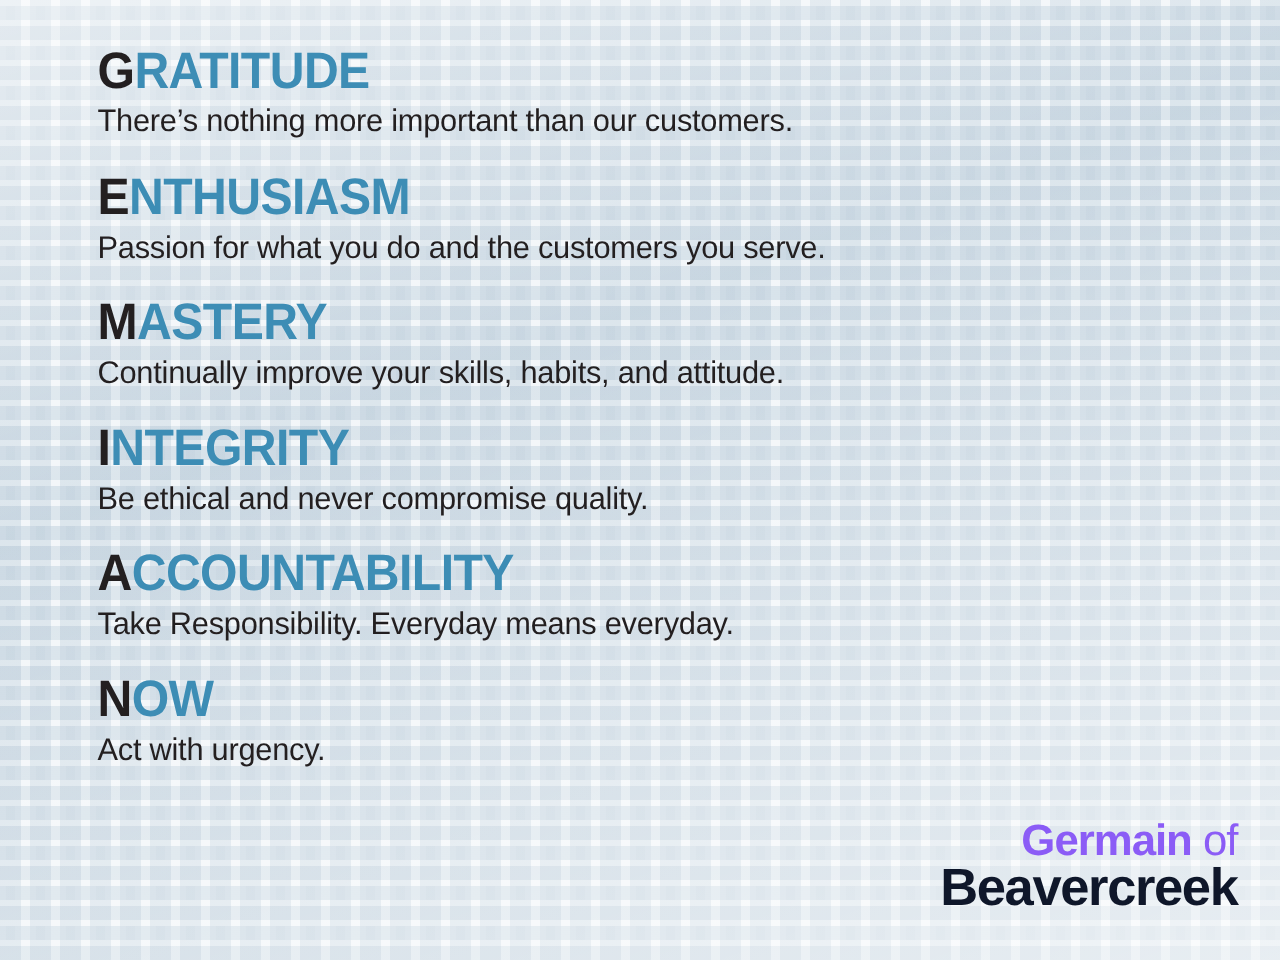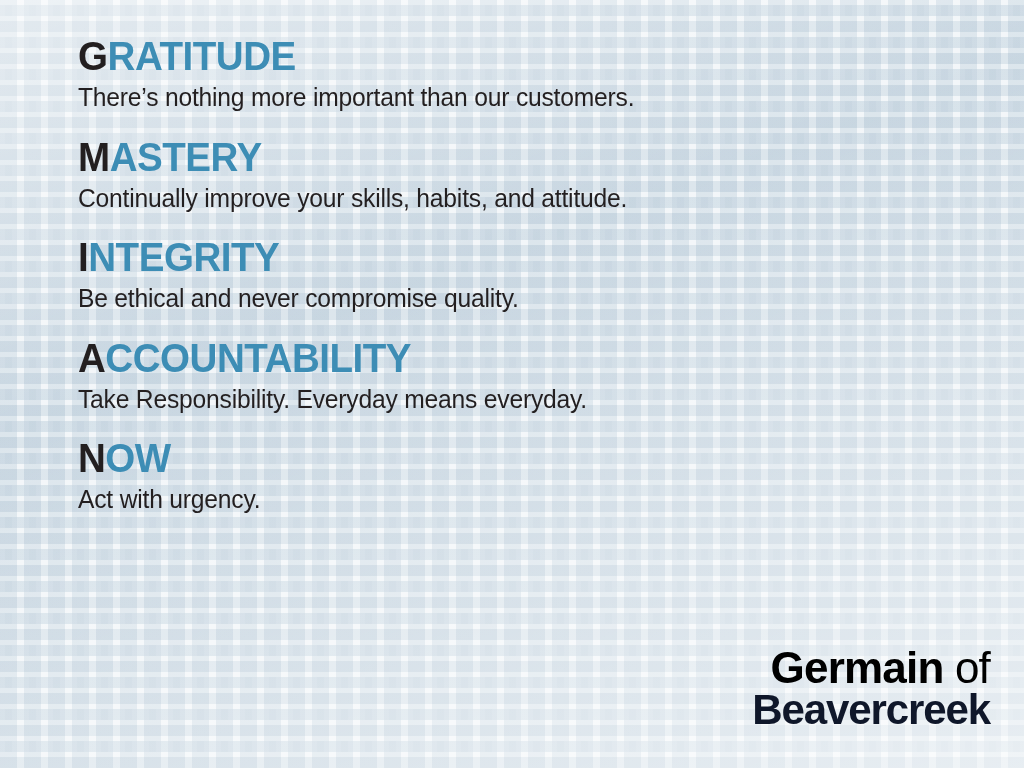--- a/index.html
+++ b/index.html
@@ -122,22 +122,22 @@
   
   #brand-logo {
     position: absolute;
     z-index: 3;
     right: 34px;
     bottom: 36px;
     text-align: right;
     line-height: 1.02;
   }
   .logo-line-1 {
-    font-size: 44px;
-    color: #000000;
+    font-size: 35px;
+    color: #8b5cf6;
     letter-spacing: -0.8px;
     white-space: nowrap;
   }
   .logo-line-1 .logo-name {
     font-weight: 700;
   }
   .logo-line-1 .logo-of {
     font-weight: 400;
   }
   .logo-line-2 {
@@ -158,20 +158,24 @@
   <div id="bg-texture-offset"></div>
   <div id="bg-sheen"></div>
 
   <div id="values-list">
 
     <div class="value-block">
       <div class="value-heading"><span class="initial">G</span><span class="rest">RATITUDE</span></div>
       <div class="value-desc">There’s nothing more important than our customers.</div>
     </div>
 
+    <div class="value-block">
+      <div class="value-heading"><span class="initial">E</span><span class="rest">NTHUSIASM</span></div>
+      <div class="value-desc">Passion for what you do and the customers you serve.</div>
+    </div>
 
 
     <div class="value-block">
       <div class="value-heading"><span class="initial">M</span><span class="rest">ASTERY</span></div>
       <div class="value-desc">Continually improve your skills, habits, and attitude.</div>
     </div>
 
     <div class="value-block">
       <div class="value-heading"><span class="initial">I</span><span class="rest">NTEGRITY</span></div>
       <div class="value-desc">Be ethical and never compromise quality.</div>

